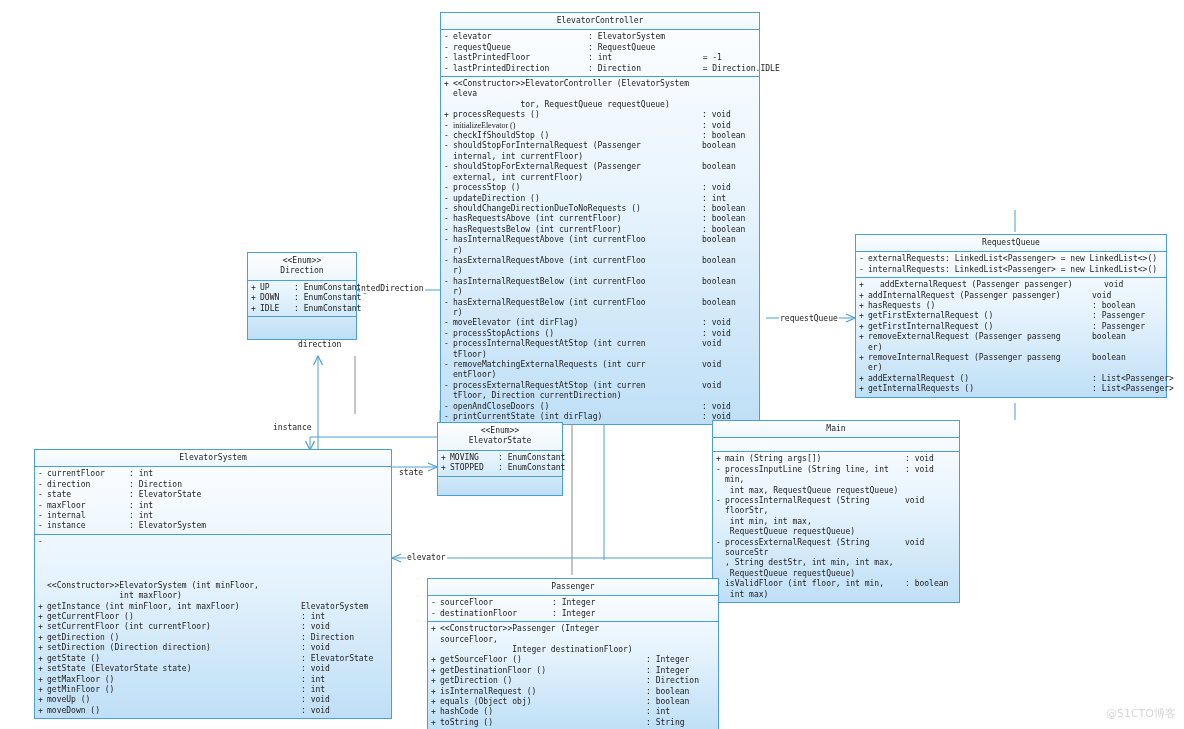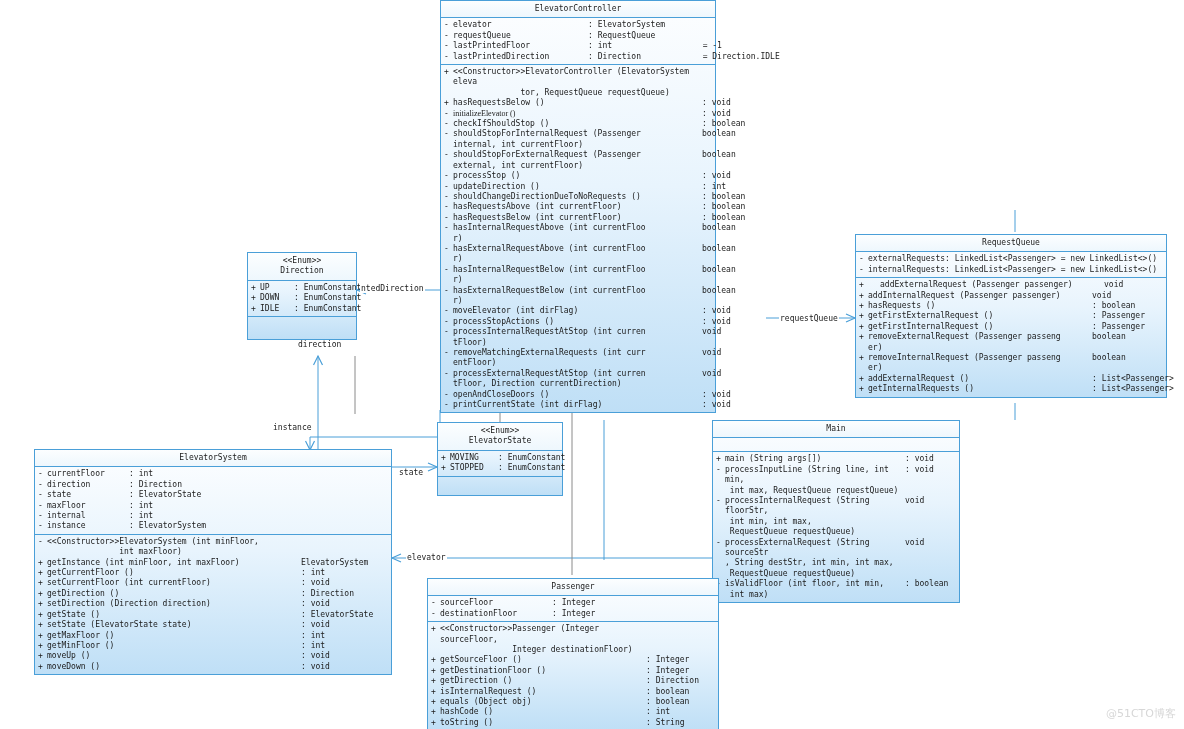--- a/index.html
+++ b/index.html
@@ -87,21 +87,21 @@
     <path d="M1015,403 L1015,420" fill="none" stroke="#4a9fd8" stroke-width="1"></path>
 
     <path d="M1015,232 L1015,210" fill="none" stroke="#4a9fd8" stroke-width="1"></path>
 
     <path d="M572,575 L572,408" fill="none" stroke="#8a8a8a" stroke-width="1"></path>
     <path d="M835,575 L835,572" fill="none" stroke="#4a9fd8" stroke-width="1"></path>
 
     <path d="M355,356 L355,414" fill="none" stroke="#8a8a8a" stroke-width="1"></path>
   </svg>
 
-  <div class="uml" style="left:440px;top:0;width:276px;">
+  <div class="uml" style="left:440px;top:12px;width:320px;">
     <div class="title">
       <span>ElevatorController</span>
     </div>
     <div class="compart">
       <div class="arow">
         <span class="vis">-</span>
         <span style="width:135px;flex:0 0 135px">elevator</span>
         <span style="flex:0 0 8px">: </span>
         <span style="width:105px;flex:0 0 105px">ElevatorSystem</span>
         <span></span>
@@ -124,21 +124,21 @@
         <span class="vis">-</span>
         <span style="width:135px;flex:0 0 135px">lastPrintedDirection</span>
         <span style="flex:0 0 8px">: </span>
         <span style="width:105px;flex:0 0 105px">Direction</span>
         <span>= Direction.IDLE</span>
       </div>
     </div>
     <div class="compart" id="ec-methods">
         <div class="mrow"><span class="vis">+</span><span class="mn" style="flex: 0 0 247px; width: 247px;">&lt;&lt;Constructor&gt;&gt;ElevatorController (ElevatorSystem eleva
               tor, RequestQueue requestQueue)</span><span class="mt" style="flex: 0 0 55px;"></span></div>
-        <div class="mrow"><span class="vis">+</span><span class="mn" style="flex: 0 0 247px; width: 247px;">hasRequestsBelow ()</span><span class="mt" style="flex: 0 0 55px;">: void</span></div>
+        <div class="mrow"><span class="vis">+</span><span class="mn" style="flex: 0 0 247px; width: 247px;">processRequests ()</span><span class="mt" style="flex: 0 0 55px;">: void</span></div>
         <div class="mrow"><span class="vis">-</span><span class="mn" style="flex: 0 0 247px; width: 247px; font-family: Liberation Serif, serif;">initializeElevator ()</span><span class="mt" style="flex: 0 0 55px;">: void</span></div>
         <div class="mrow"><span class="vis">-</span><span class="mn" style="flex: 0 0 247px; width: 247px;">checkIfShouldStop ()</span><span class="mt" style="flex: 0 0 55px;">: boolean</span></div>
         <div class="mrow"><span class="vis">-</span><span class="mn" style="flex: 0 0 247px; width: 247px;">shouldStopForInternalRequest (Passenger
 internal, int currentFloor)</span><span class="mt" style="flex: 0 0 55px;">boolean</span></div>
         <div class="mrow"><span class="vis">-</span><span class="mn" style="flex: 0 0 247px; width: 247px;">shouldStopForExternalRequest (Passenger
 external, int currentFloor)</span><span class="mt" style="flex: 0 0 55px;">boolean</span></div>
         <div class="mrow"><span class="vis">-</span><span class="mn" style="flex: 0 0 247px; width: 247px;">processStop ()</span><span class="mt" style="flex: 0 0 55px;">: void</span></div>
         <div class="mrow"><span class="vis">-</span><span class="mn" style="flex: 0 0 247px; width: 247px;">updateDirection ()</span><span class="mt" style="flex: 0 0 55px;">: int</span></div>
         <div class="mrow"><span class="vis">-</span><span class="mn" style="flex: 0 0 247px; width: 247px;">shouldChangeDirectionDueToNoRequests ()</span><span class="mt" style="flex: 0 0 55px;">: boolean</span></div>
         <div class="mrow"><span class="vis">-</span><span class="mn" style="flex: 0 0 247px; width: 247px;">hasRequestsAbove (int currentFloor)</span><span class="mt" style="flex: 0 0 55px;">: boolean</span></div>
@@ -207,21 +207,21 @@
     </div>
     <div class="compart" id="es-attrs">
         <div class="arow"><span class="vis">-</span><span style="flex: 0 0 82px;">currentFloor</span><span style="flex: 0 0 8px;">: </span><span>int</span></div>
         <div class="arow"><span class="vis">-</span><span style="flex: 0 0 82px;">direction</span><span style="flex: 0 0 8px;">: </span><span>Direction</span></div>
         <div class="arow"><span class="vis">-</span><span style="flex: 0 0 82px;">state</span><span style="flex: 0 0 8px;">: </span><span>ElevatorState</span></div>
         <div class="arow"><span class="vis">-</span><span style="flex: 0 0 82px;">maxFloor</span><span style="flex: 0 0 8px;">: </span><span>int</span></div>
         <div class="arow"><span class="vis">-</span><span style="flex: 0 0 82px;">internal</span><span style="flex: 0 0 8px;">: </span><span>int</span></div>
         <div class="arow"><span class="vis">-</span><span style="flex: 0 0 82px;">instance</span><span style="flex: 0 0 8px;">: </span><span>ElevatorSystem</span></div>
       </div>
     <div class="compart" id="es-methods">
-        <div class="mrow"><span class="vis">-</span><span class="mn" style="flex: 0 0 252px; width: 252px;">&lt;&lt;Constructor&gt;&gt;ElevatorSystem (int minFloor,
+        <div class="mrow"><span class="vis">-</span><span class="mn" style="flex: 0 0 252px; width: 252px; margin-top: 44px;">&lt;&lt;Constructor&gt;&gt;ElevatorSystem (int minFloor,
                int maxFloor)</span><span class="mt" style="flex: 0 0 88px;"></span></div>
         <div class="mrow"><span class="vis">+</span><span class="mn" style="flex: 0 0 252px; width: 252px;">getInstance (int minFloor, int maxFloor)</span><span class="mt" style="flex: 0 0 88px;">ElevatorSystem</span></div>
         <div class="mrow"><span class="vis">+</span><span class="mn" style="flex: 0 0 252px; width: 252px;">getCurrentFloor ()</span><span class="mt" style="flex: 0 0 88px;">: int</span></div>
         <div class="mrow"><span class="vis">+</span><span class="mn" style="flex: 0 0 252px; width: 252px;">setCurrentFloor (int currentFloor)</span><span class="mt" style="flex: 0 0 88px;">: void</span></div>
         <div class="mrow"><span class="vis">+</span><span class="mn" style="flex: 0 0 252px; width: 252px;">getDirection ()</span><span class="mt" style="flex: 0 0 88px;">: Direction</span></div>
         <div class="mrow"><span class="vis">+</span><span class="mn" style="flex: 0 0 252px; width: 252px;">setDirection (Direction direction)</span><span class="mt" style="flex: 0 0 88px;">: void</span></div>
         <div class="mrow"><span class="vis">+</span><span class="mn" style="flex: 0 0 252px; width: 252px;">getState ()</span><span class="mt" style="flex: 0 0 88px;">: ElevatorState</span></div>
         <div class="mrow"><span class="vis">+</span><span class="mn" style="flex: 0 0 252px; width: 252px;">setState (ElevatorState state)</span><span class="mt" style="flex: 0 0 88px;">: void</span></div>
         <div class="mrow"><span class="vis">+</span><span class="mn" style="flex: 0 0 252px; width: 252px;">getMaxFloor ()</span><span class="mt" style="flex: 0 0 88px;">: int</span></div>
         <div class="mrow"><span class="vis">+</span><span class="mn" style="flex: 0 0 252px; width: 252px;">getMinFloor ()</span><span class="mt" style="flex: 0 0 88px;">: int</span></div>

